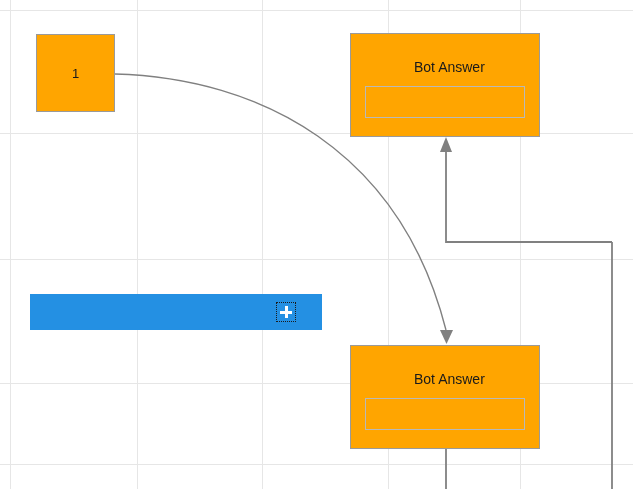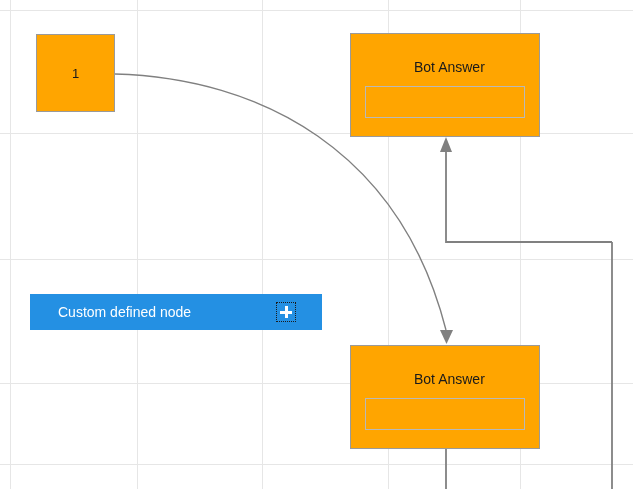--- a/index.html
+++ b/index.html
@@ -178,20 +178,19 @@
     <div class="node-bot-title">Bot Answer</div>
     <div class="node-bot-field"></div>
   </div>
 
   <div class="node node-bot node-bot-bottom">
     <div class="node-bot-title">Bot Answer</div>
     <div class="node-bot-field"></div>
   </div>
 
   <div class="custom-node-bar">
-    <span class="custom-node-label">Custom defined node</span>
     <span class="add-node-icon">
       <span class="plus-h"></span>
       <span class="plus-v"></span>
     </span>
   </div>
 
 </div>
 
 </body></html>

